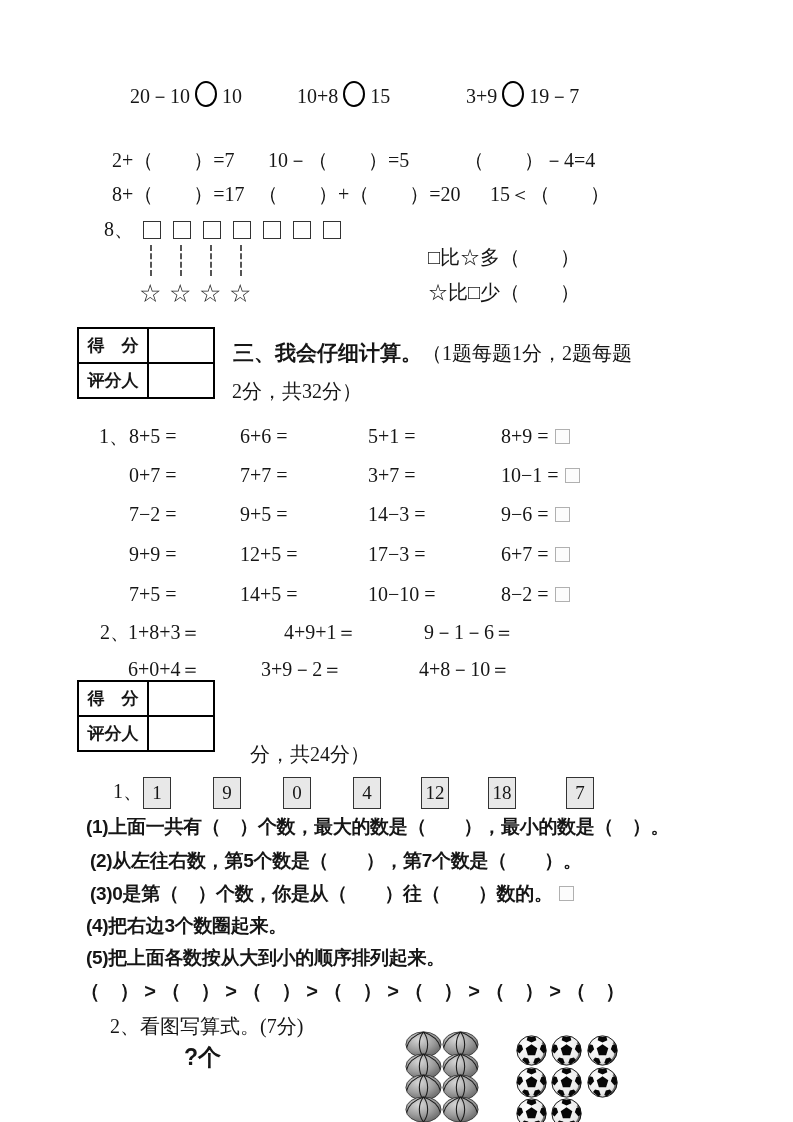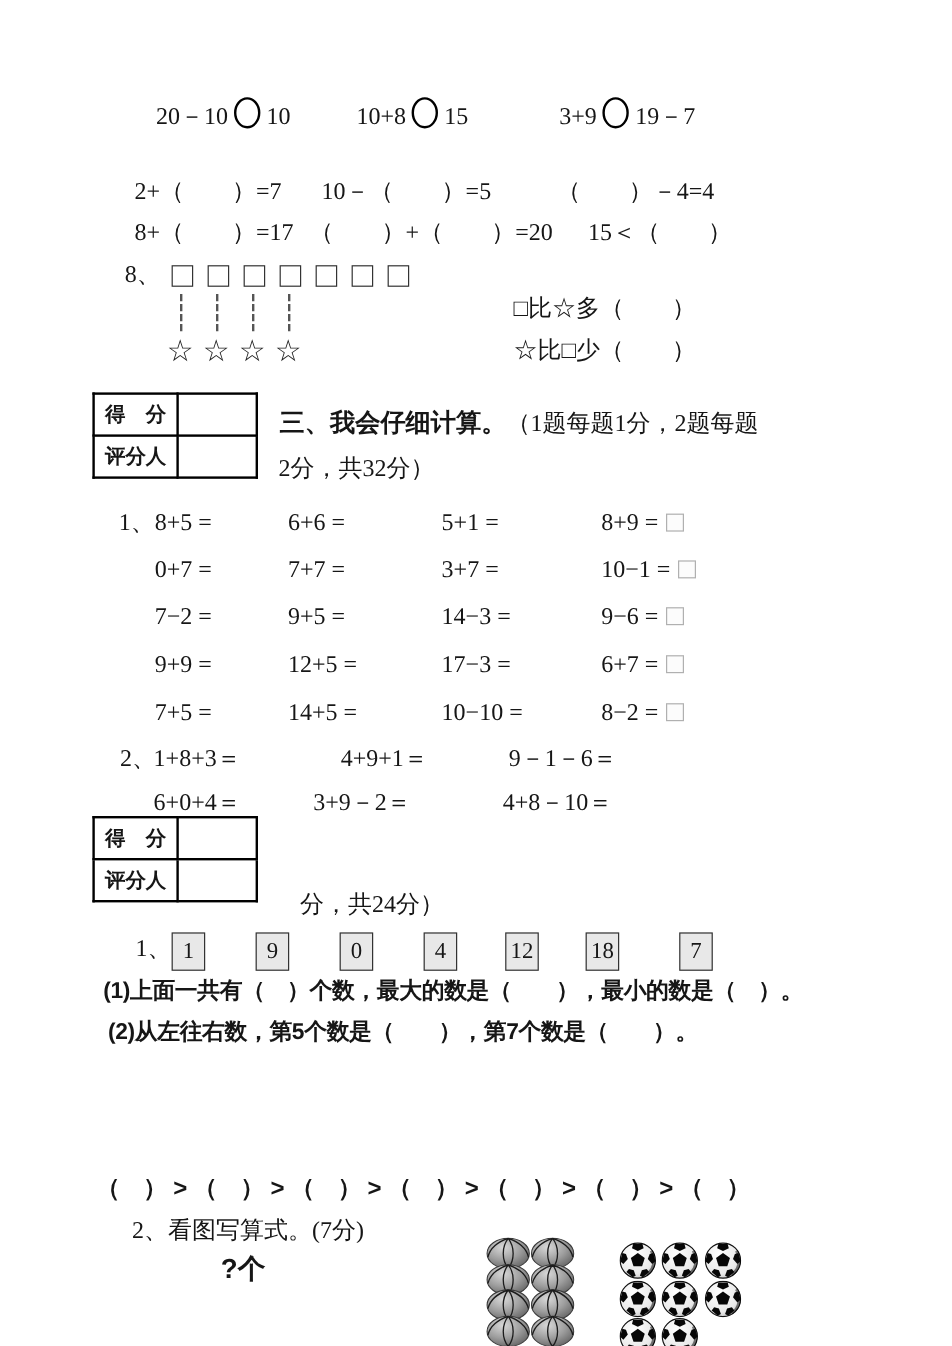--- a/index.html
+++ b/index.html
@@ -154,20 +154,23 @@
       <div class="num-box" style="left: 213px; top: 777px;">9</div>
       <div class="num-box" style="left: 283px; top: 777px;">0</div>
       <div class="num-box" style="left: 353px; top: 777px;">4</div>
       <div class="num-box" style="left: 421px; top: 777px;">12</div>
       <div class="num-box" style="left: 488px; top: 777px;">18</div>
       <div class="num-box" style="left: 566px; top: 777px;">7</div>
     </div>
 
   <div class="t sub" style="left:86px;top:817px">(1)上面一共有（　）个数，最大的数是（　　），最小的数是（　）。</div>
   <div class="t sub" style="left:90px;top:851px">(2)从左往右数，第5个数是（　　），第7个数是（　　）。</div>
+  <div class="t sub" style="left:90px;top:884px"><span>(3)0是第（　）个数，你是从（　　）往（　　）数的。</span><span class="ans-box"></span></div>
+  <div class="t sub" style="left:86px;top:916px">(4)把右边3个数圈起来。</div>
+  <div class="t sub" style="left:86px;top:948px">(5)把上面各数按从大到小的顺序排列起来。</div>
   <div class="t sub" style="left:80px;top:981px;font-size:20px">（　） &gt; （　） &gt; （　） &gt; （　） &gt; （　） &gt; （　） &gt; （　）</div>
 
   <div class="t cn" style="left:110px;top:1016px">2、看图写算式。(7分)</div>
   <div class="t qmark" style="left:184px;top:1045px">?个</div>
 
   <div class="ballwrap" id="basketballs">
       <div class="ball" style="left: 405px; top: 1031px;"><svg class="ball-svg" width="37" height="27" viewBox="0 0 37 27">
           <ellipse cx="18.5" cy="13.5" rx="17.6" ry="12.6" fill="url(#gradBall)" stroke="#3a3a3a" stroke-width="0.9"></ellipse>
           <path d="M18.5,1 C13,8 13,19 18.5,26 M18.5,1 C24,8 24,19 18.5,26 M18.5,1 C8,4.5 3,11 1.6,16.5 M18.5,1 C29,4.5 34,11 35.4,16.5" fill="none" stroke="#1c1c1c" stroke-width="1.1"></path>
         </svg></div>

